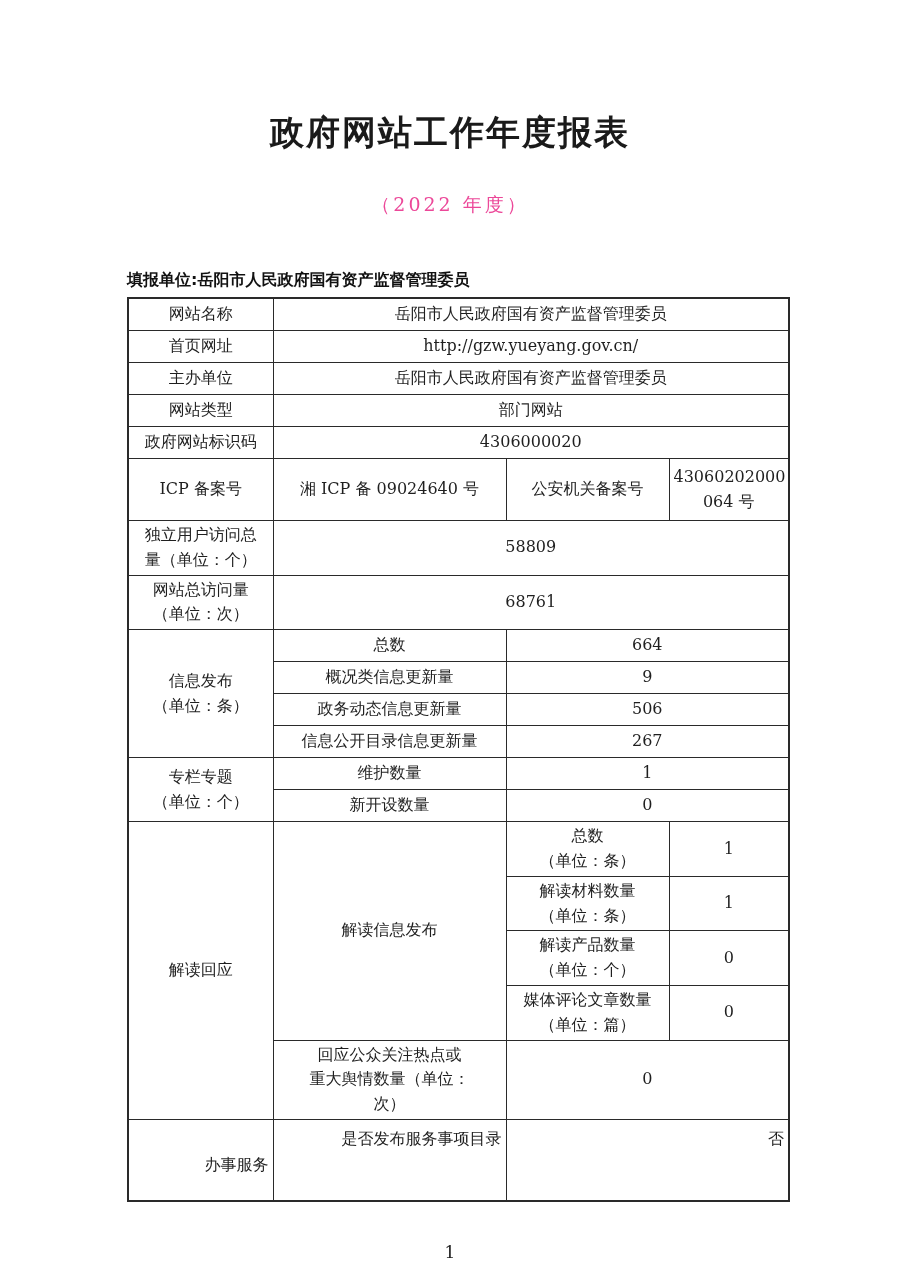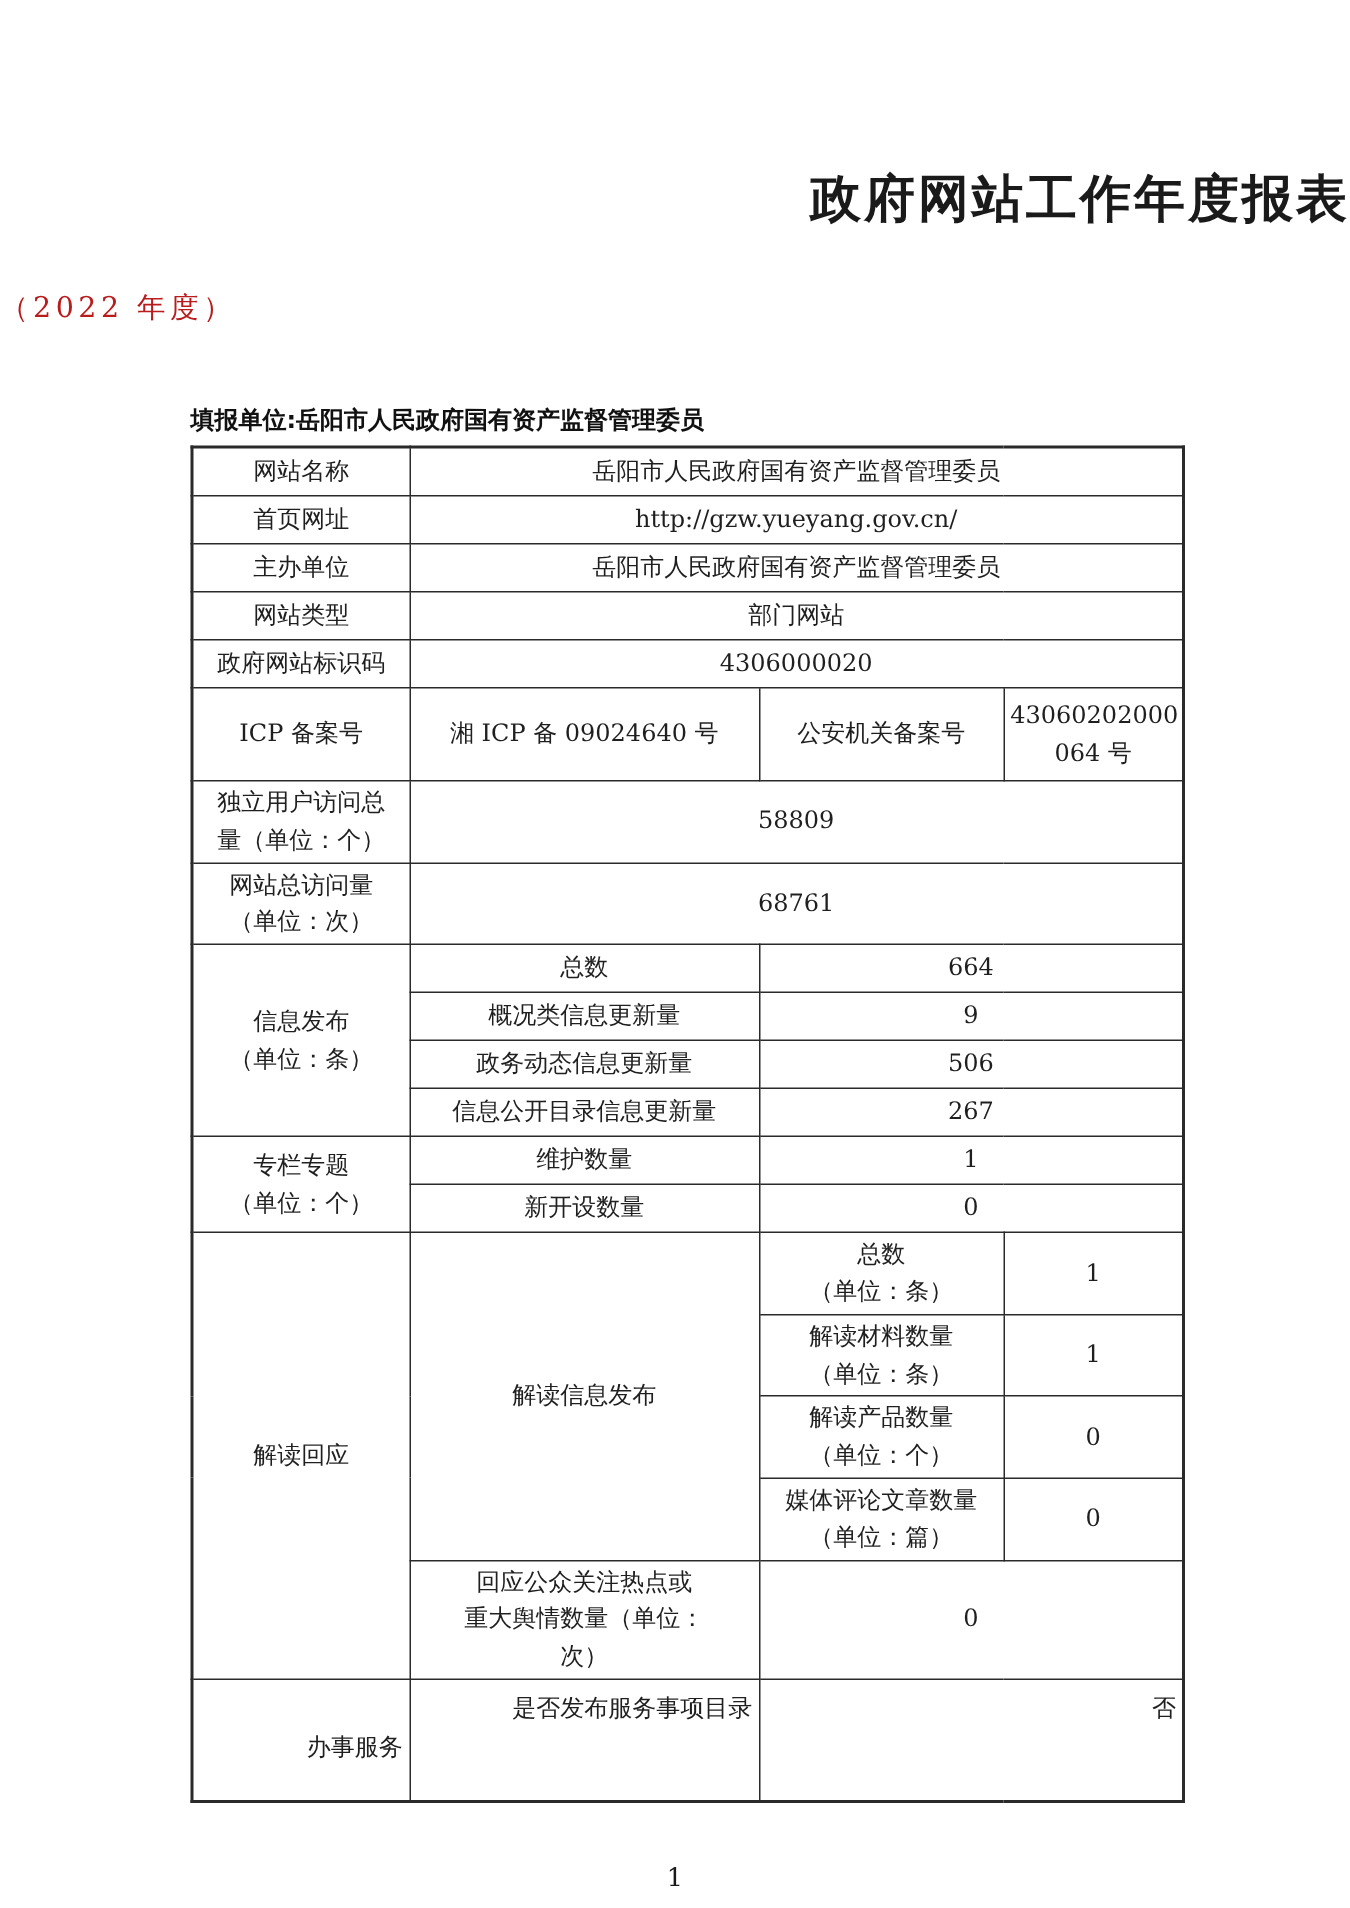--- a/index.html
+++ b/index.html
@@ -13,33 +13,33 @@
     height: 1272px;
     margin: 0 auto;
     background: #ffffff;
     color: #1f1f1f;
     font-family: "DejaVu Serif", "Liberation Serif", serif;
     overflow: hidden;
   }
   .doc-title {
     margin: 0;
     padding-top: 110px;
-    text-align: right;
+    text-align: center;
     font-family: "DejaVu Sans", "Liberation Sans", sans-serif;
     font-weight: 700;
     font-size: 34px;
     letter-spacing: 2px;
     color: #1a1a1a;
   }
   .doc-subtitle {
     margin-top: 36px;
-    text-align: left;
+    text-align: center;
     font-size: 19px;
     letter-spacing: 3px;
-    color: #b91c1c;
+    color: #ec4899;
   }
   .reporting-unit {
     margin: 52px 0 6px 127px;
     font-family: "DejaVu Sans", "Liberation Sans", sans-serif;
     font-weight: 700;
     font-size: 16px;
     color: #111;
   }
   table.report {
     margin-left: 127px;

